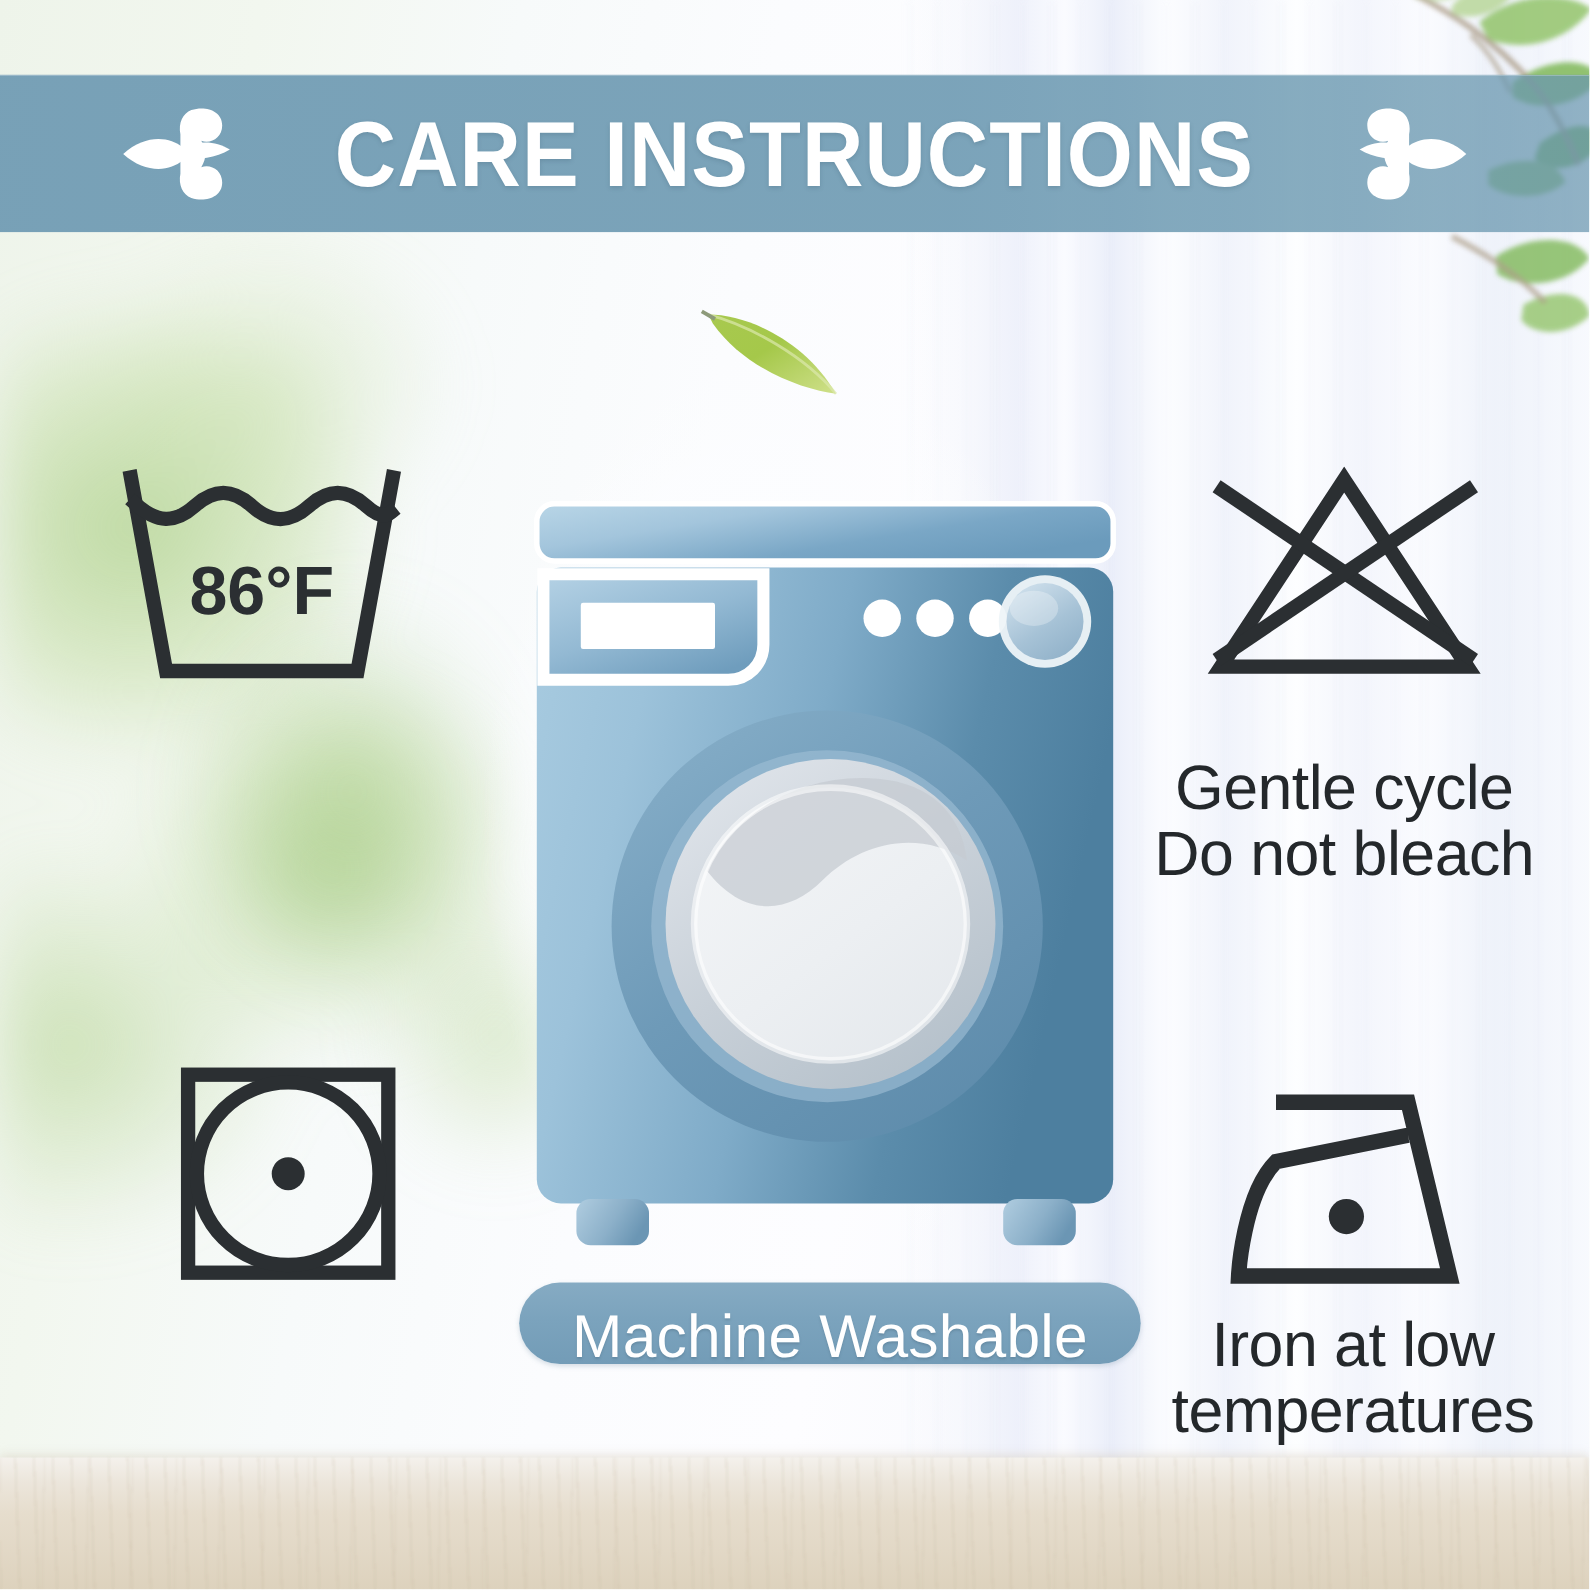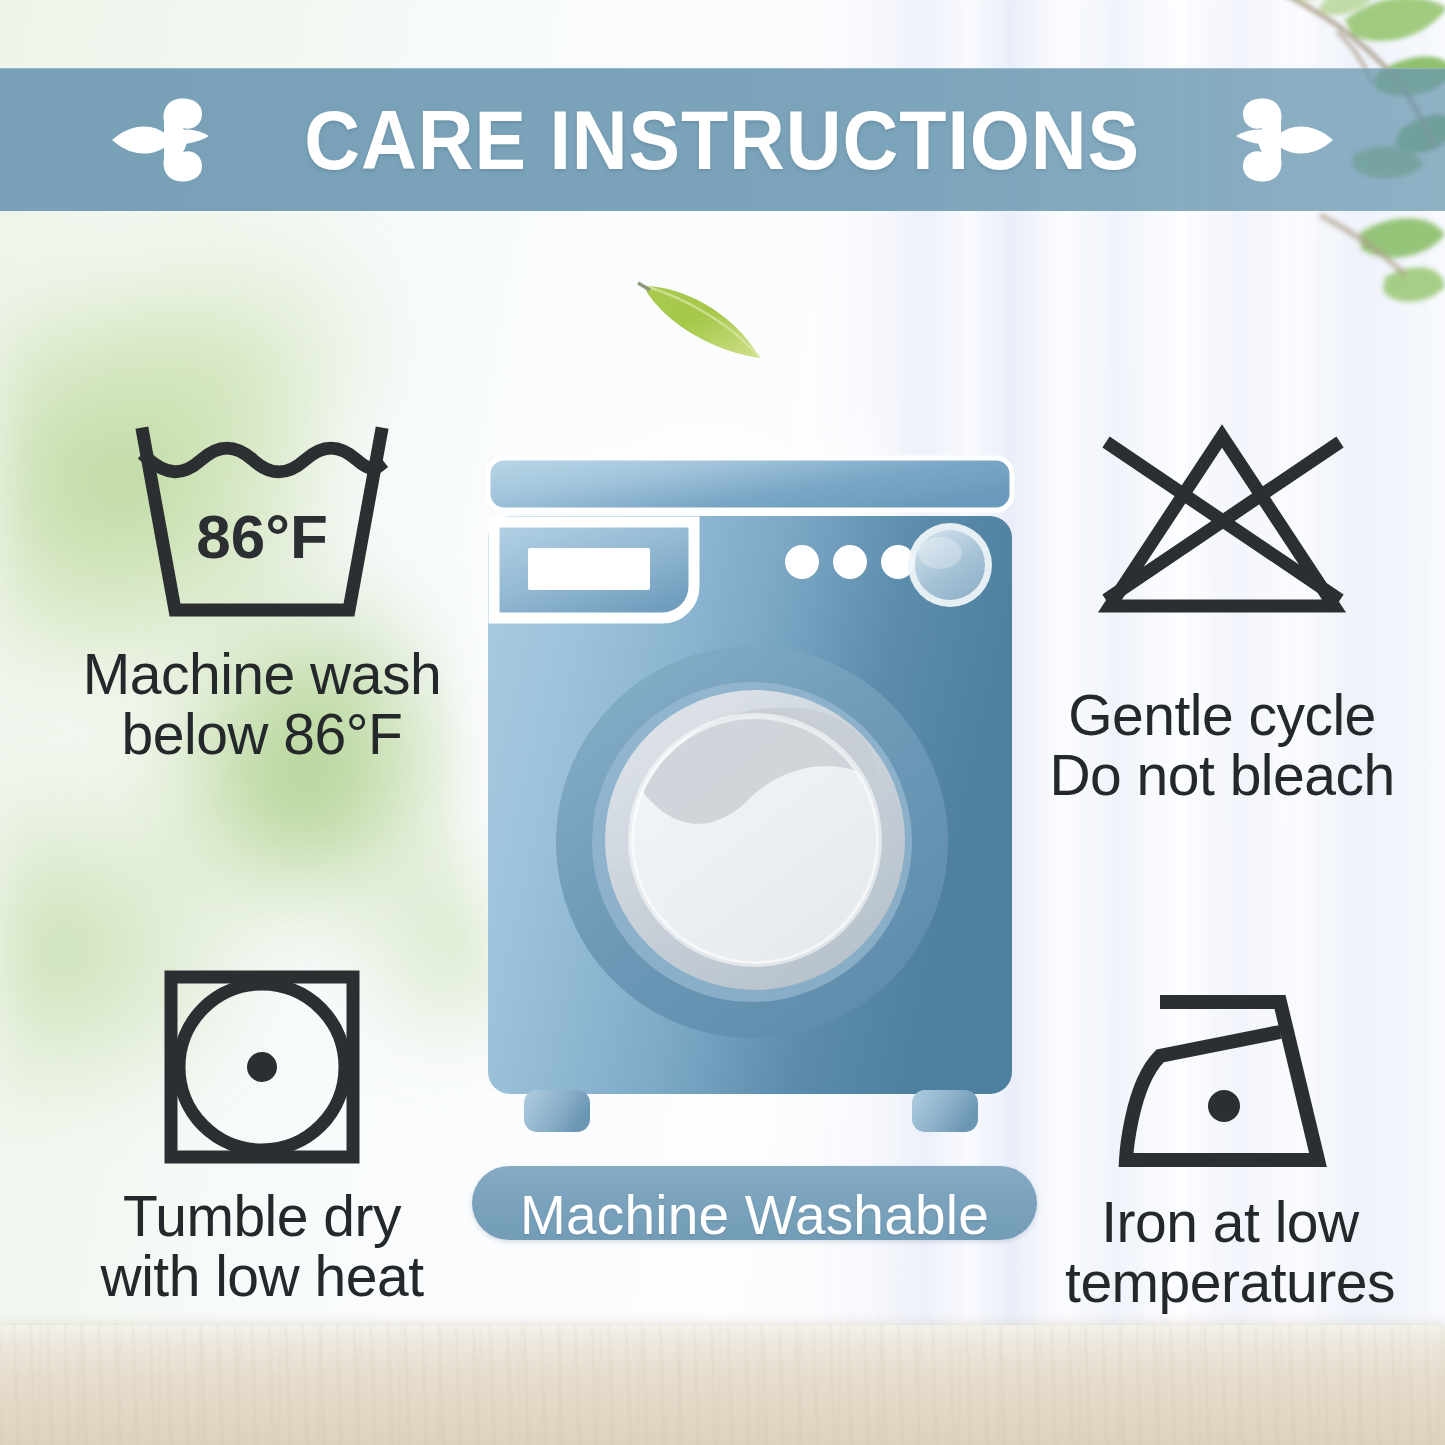--- a/index.html
+++ b/index.html
@@ -80,21 +80,21 @@
   
   .leaf-float{position:absolute;left:636px;top:270px;width:140px;height:95px;}
   .leaf-float svg{width:100%;height:100%;}
 
   
   .cell{position:absolute;display:flex;flex-direction:column;align-items:center;}
   .cell .glyph{display:block;}
   .cell .caption{margin-top:16px;text-align:center;color:#24282b;
     font-size:57px;line-height:1.06;letter-spacing:-.5px;white-space:pre-line;}
 
-  #cell-wash{left:42px;top:424px;width:440px;}
+  #cell-wash{left:18px;top:424px;width:440px;gap:36px;}
   #cell-bleach{left:1012px;top:424px;width:420px;gap:46px;}
   #cell-dry{left:52px;top:968px;width:420px;}
   #cell-iron{left:1020px;top:990px;width:420px;}
 
   
   .washer{position:absolute;left:480px;top:452px;width:540px;height:692px;}
   .washer svg{width:100%;height:100%;display:block;}
 
   
   .badge{position:absolute;left:472px;top:1166px;width:565px;height:74px;
@@ -198,22 +198,20 @@
   <div class="cell" id="cell-wash">
     <span class="glyph">
       <svg width="262" height="200" viewBox="0 0 262 200">
         <g fill="none" stroke="#2b2f32" stroke-width="13" stroke-linecap="square" stroke-linejoin="miter">
           <path d="M12 10 L44 186 L218 186 L250 10"></path>
           <path d="M16 34 C36 52,52 52,70 36 C88 20,104 20,122 36 C140 52,156 52,174 36 C192 20,208 20,226 36 C236 45,243 46,248 42"></path>
         </g>
         <text x="131" y="134" text-anchor="middle" font-family="'Liberation Sans',sans-serif" font-size="62" font-weight="700" fill="#2b2f32">86°F</text>
       </svg>
     </span>
-    <div class="caption">Machine wash
-below 86°F</div>
   </div>
 
   <div class="cell" id="cell-bleach">
     <span class="glyph">
       <svg width="252" height="195" viewBox="0 0 252 195">
         <g fill="none" stroke="#2b2f32" stroke-width="13" stroke-linecap="butt" stroke-linejoin="miter">
           <path d="M126 12 L238 182 L14 182 Z"></path>
           <path d="M10 18 L244 176"></path>
           <path d="M244 18 L10 176"></path>
         </g>
@@ -226,22 +224,20 @@
   <div class="cell" id="cell-dry">
     <span class="glyph">
       <svg width="200" height="198" viewBox="0 0 200 198">
         <g fill="none" stroke="#2b2f32" stroke-width="13">
           <rect x="9" y="9" width="182" height="180"></rect>
           <circle cx="100" cy="99" r="83"></circle>
         </g>
         <circle cx="100" cy="99" r="15" fill="#2b2f32"></circle>
       </svg>
     </span>
-    <div class="caption">Tumble dry
-with low heat</div>
   </div>
 
   <div class="cell" id="cell-iron">
     <span class="glyph">
       <svg width="236" height="182" viewBox="0 0 236 182">
         <g fill="none" stroke="#2b2f32" stroke-width="14" stroke-linejoin="miter" stroke-linecap="butt">
           <path d="M48 12 L168 12 L206 170 L14 170 C14 170,18 96,48 66 L168 42"></path>
         </g>
         <circle cx="112" cy="116" r="16" fill="#2b2f32"></circle>
       </svg>

